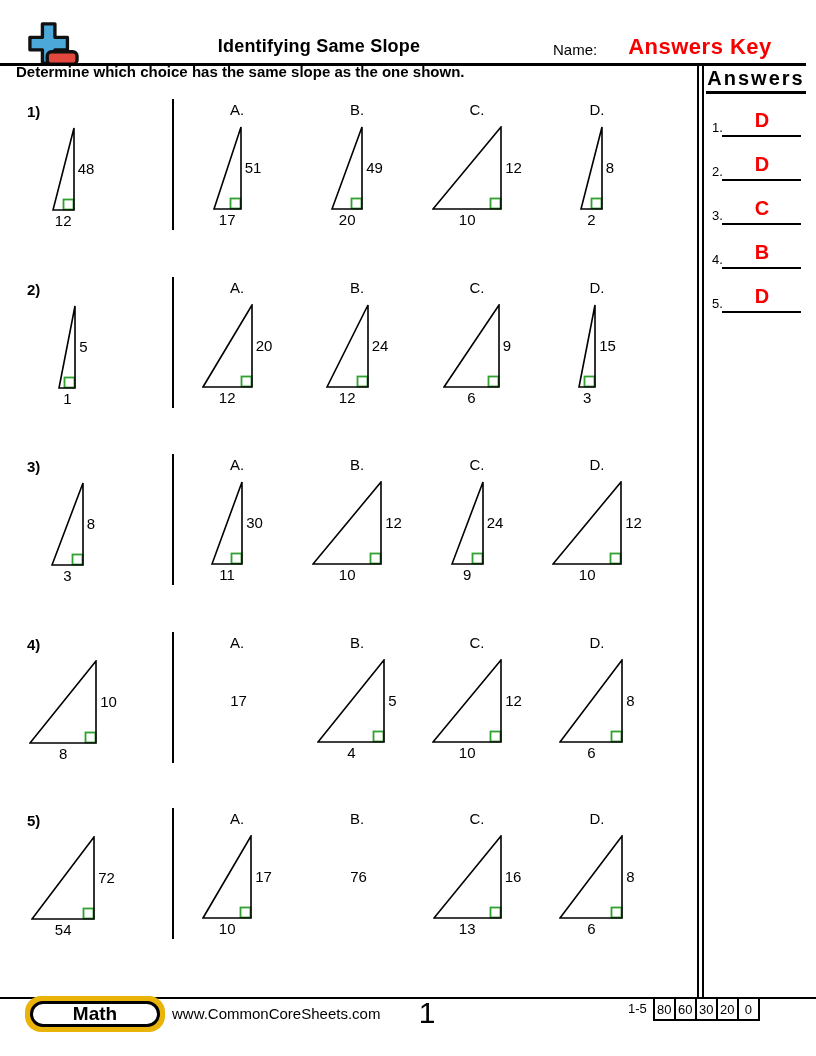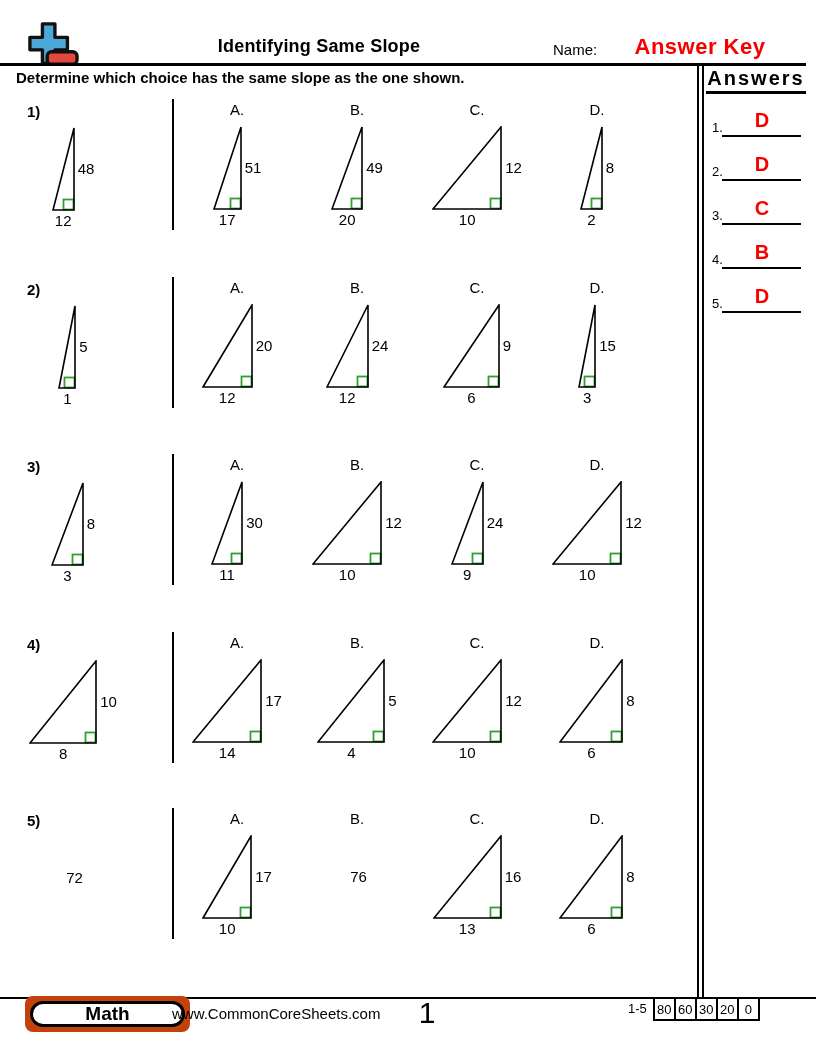--- a/index.html
+++ b/index.html
@@ -8,21 +8,21 @@
     font-family:"Liberation Sans",sans-serif;color:#000;overflow:hidden;
   }
   
   .logo{position:absolute;left:24px;top:20px;}
   .page-title{position:absolute;left:0;top:36px;width:638px;text-align:center;
     font-size:18px;font-weight:700;letter-spacing:.2px;}
   .name-label{position:absolute;left:553px;top:41px;font-size:15px;}
   .answer-key{position:absolute;left:620px;top:34px;width:160px;text-align:center;
     font-size:22px;font-weight:700;letter-spacing:.5px;}
   .header-rule{position:absolute;left:0;top:63px;width:806px;height:3px;background:#000;}
-  .instruction{position:absolute;left:16px;top:69px;font-size:15px;font-weight:700;}
+  .instruction{position:absolute;left:16px;top:63px;font-size:15px;font-weight:700;}
   
   .side-line{position:absolute;top:63px;width:2px;height:934px;background:#000;}
   .answers-title{position:absolute;left:706px;top:67px;width:100px;text-align:center;
     font-size:20px;font-weight:700;letter-spacing:2px;border-bottom:3px solid #000;
     padding-bottom:1px;}
   .ans-entry{position:absolute;left:706px;width:106px;height:40px;}
   .ans-num{position:absolute;left:6px;top:11px;font-size:13px;}
   .ans-letter{position:absolute;left:16px;top:0;width:80px;text-align:center;
     font-size:20px;font-weight:700;}
   .ans-line{position:absolute;left:16px;top:26px;width:79px;height:2px;background:#000;}
@@ -32,21 +32,21 @@
   .divider{position:absolute;left:172px;top:0;width:2px;height:131px;background:#000;}
   .ref-cell{position:absolute;left:8px;top:28px;width:130px;display:flex;justify-content:center;}
   .choice-cell{position:absolute;top:0;width:120px;display:flex;flex-direction:column;align-items:center;}
   .choice-letter{height:25px;padding-top:2px;font-size:15px;}
   .tri-group{display:flex;align-items:flex-start;}
   .svg-col{display:flex;flex-direction:column;align-items:center;}
   .rise{font-size:15px;margin-top:33px;margin-left:3px;}
   .run{font-size:15px;margin-top:1px;text-align:center;}
   
   .footer-rule{position:absolute;left:0;top:997px;width:816px;height:2px;background:#000;}
-  .math-badge{position:absolute;left:25px;top:996px;width:165px;height:36px;background:#c2410c;border-radius:8px;}
+  .math-badge{position:absolute;left:25px;top:996px;width:140px;height:36px;background:#eab308;border-radius:16px;}
   .math-pill{position:absolute;left:5px;top:5px;right:5px;bottom:5px;background:#fff;
     border:3px solid #000;border-radius:14px;display:flex;align-items:center;justify-content:center;
     font-size:19px;font-weight:700;}
   .website{position:absolute;left:172px;top:1005px;font-size:15px;}
   .page-number{position:absolute;left:397px;top:996px;width:60px;text-align:center;font-size:30px;}
   .score-strip{position:absolute;left:628px;top:997px;display:flex;align-items:flex-start;}
   .score-range{font-size:13px;margin:4px 8px 0 0;}
   .score-cells{display:flex;}
   .score-cell{width:19px;height:20px;border:2px solid #000;margin-left:-2px;
     display:flex;align-items:center;justify-content:center;font-size:13px;background:#fff;}
@@ -55,21 +55,21 @@
 <body>
 
 <div class="page">
 
   <svg class="logo" width="58" height="50" viewBox="0 0 60 52">
     <path id="logo-plus" d="M19 4 h13 v14 h13 v13 h-13 v14 h-13 v-14 h-13 v-13 h13 z" stroke="#111" stroke-width="3.5" stroke-linejoin="round" fill="#4da8da"></path>
     <rect id="logo-minus" x="24" y="33" width="31" height="13" rx="4.5" stroke="#111" stroke-width="3.5" fill="#e2483d"></rect>
   </svg>
   <div class="page-title">Identifying Same Slope</div>
   <div class="name-label">Name:</div>
-  <div class="answer-key" id="answer-key" style="color: rgb(247, 0, 0);">Answer Key</div>
+  <div class="answer-key" id="answer-key" style="color: rgb(247, 0, 0);">Answers Key</div>
   <div class="header-rule"></div>
   <div class="instruction">Determine which choice has the same slope as the one shown.</div>
 
   <div class="side-line" style="left:697px"></div>
   <div class="side-line" style="left:702px"></div>
   <div class="answers-title">Answers</div>
   <div id="answers-list">
       <div class="ans-entry" style="top: 109px;">
         <span class="ans-num">1.</span>
         <span class="ans-letter" style="color: rgb(247, 0, 0);">D</span>
@@ -313,51 +313,44 @@
               </svg>
               <div class="run" style="width:68px">8</div>
             </div>
             <span class="rise">10</span>
           </div>
         </div>
         <div class="divider"></div>
         <div class="choice-cell" style="left: 177px;">
           <div class="choice-letter">A.</div>
           <div class="tri-group">
+            <span class="rise">17</span>
+          </div>
+        </div>
+        <div class="choice-cell" style="left: 297px;">
+          <div class="choice-letter">B.</div>
+          <div class="tri-group">
+            <div class="svg-col">
+              <svg width="68" height="84" viewBox="0 0 68 84">
+                <rect x="56.5" y="72.5" width="10" height="10" fill="none" stroke="#2fa12f" stroke-width="1.8"></rect>
+                <polygon points="1,83 67,83 67,1" fill="none" stroke="#000000" stroke-width="1.6"></polygon>
+              </svg>
+              <div class="run" style="width:68px">4</div>
+            </div>
+            <span class="rise">5</span>
+          </div>
+        </div>
+        <div class="choice-cell" style="left: 417px;">
+          <div class="choice-letter">C.</div>
+          <div class="tri-group">
             <div class="svg-col">
               <svg width="70" height="84" viewBox="0 0 70 84">
                 <rect x="58.5" y="72.5" width="10" height="10" fill="none" stroke="#2fa12f" stroke-width="1.8"></rect>
                 <polygon points="1,83 69,83 69,1" fill="none" stroke="#000000" stroke-width="1.6"></polygon>
               </svg>
-              <div class="run" style="width:70px">14</div>
-            </div>
-            <span class="rise">17</span>
-          </div>
-        </div>
-        <div class="choice-cell" style="left: 297px;">
-          <div class="choice-letter">B.</div>
-          <div class="tri-group">
-            <div class="svg-col">
-              <svg width="68" height="84" viewBox="0 0 68 84">
-                <rect x="56.5" y="72.5" width="10" height="10" fill="none" stroke="#2fa12f" stroke-width="1.8"></rect>
-                <polygon points="1,83 67,83 67,1" fill="none" stroke="#000000" stroke-width="1.6"></polygon>
-              </svg>
-              <div class="run" style="width:68px">4</div>
-            </div>
-            <span class="rise">5</span>
-          </div>
-        </div>
-        <div class="choice-cell" style="left: 417px;">
-          <div class="choice-letter">C.</div>
-          <div class="tri-group">
-            <div class="svg-col">
-              <svg width="70" height="84" viewBox="0 0 70 84">
-                <rect x="58.5" y="72.5" width="10" height="10" fill="none" stroke="#2fa12f" stroke-width="1.8"></rect>
-                <polygon points="1,83 69,83 69,1" fill="none" stroke="#000000" stroke-width="1.6"></polygon>
-              </svg>
               <div class="run" style="width:70px">10</div>
             </div>
             <span class="rise">12</span>
           </div>
         </div>
         <div class="choice-cell" style="left: 537px;">
           <div class="choice-letter">D.</div>
           <div class="tri-group">
             <div class="svg-col">
               <svg width="64" height="84" viewBox="0 0 64 84">
@@ -367,20 +360,27 @@
               <div class="run" style="width:64px">6</div>
             </div>
             <span class="rise">8</span>
           </div>
         </div>
       </div>
       <div class="row" style="top: 808px;">
         <div class="pnum">5)</div>
         <div class="ref-cell">
           <div class="tri-group">
+            <div class="svg-col">
+              <svg width="64" height="84" viewBox="0 0 64 84">
+                <rect x="52.5" y="72.5" width="10" height="10" fill="none" stroke="#2fa12f" stroke-width="1.8"></rect>
+                <polygon points="1,83 63,83 63,1" fill="none" stroke="#000000" stroke-width="1.6"></polygon>
+              </svg>
+              <div class="run" style="width:64px">54</div>
+            </div>
             <span class="rise">72</span>
           </div>
         </div>
         <div class="divider"></div>
         <div class="choice-cell" style="left: 177px;">
           <div class="choice-letter">A.</div>
           <div class="tri-group">
             <div class="svg-col">
               <svg width="50" height="84" viewBox="0 0 50 84">
                 <rect x="38.5" y="72.5" width="10" height="10" fill="none" stroke="#2fa12f" stroke-width="1.8"></rect>

